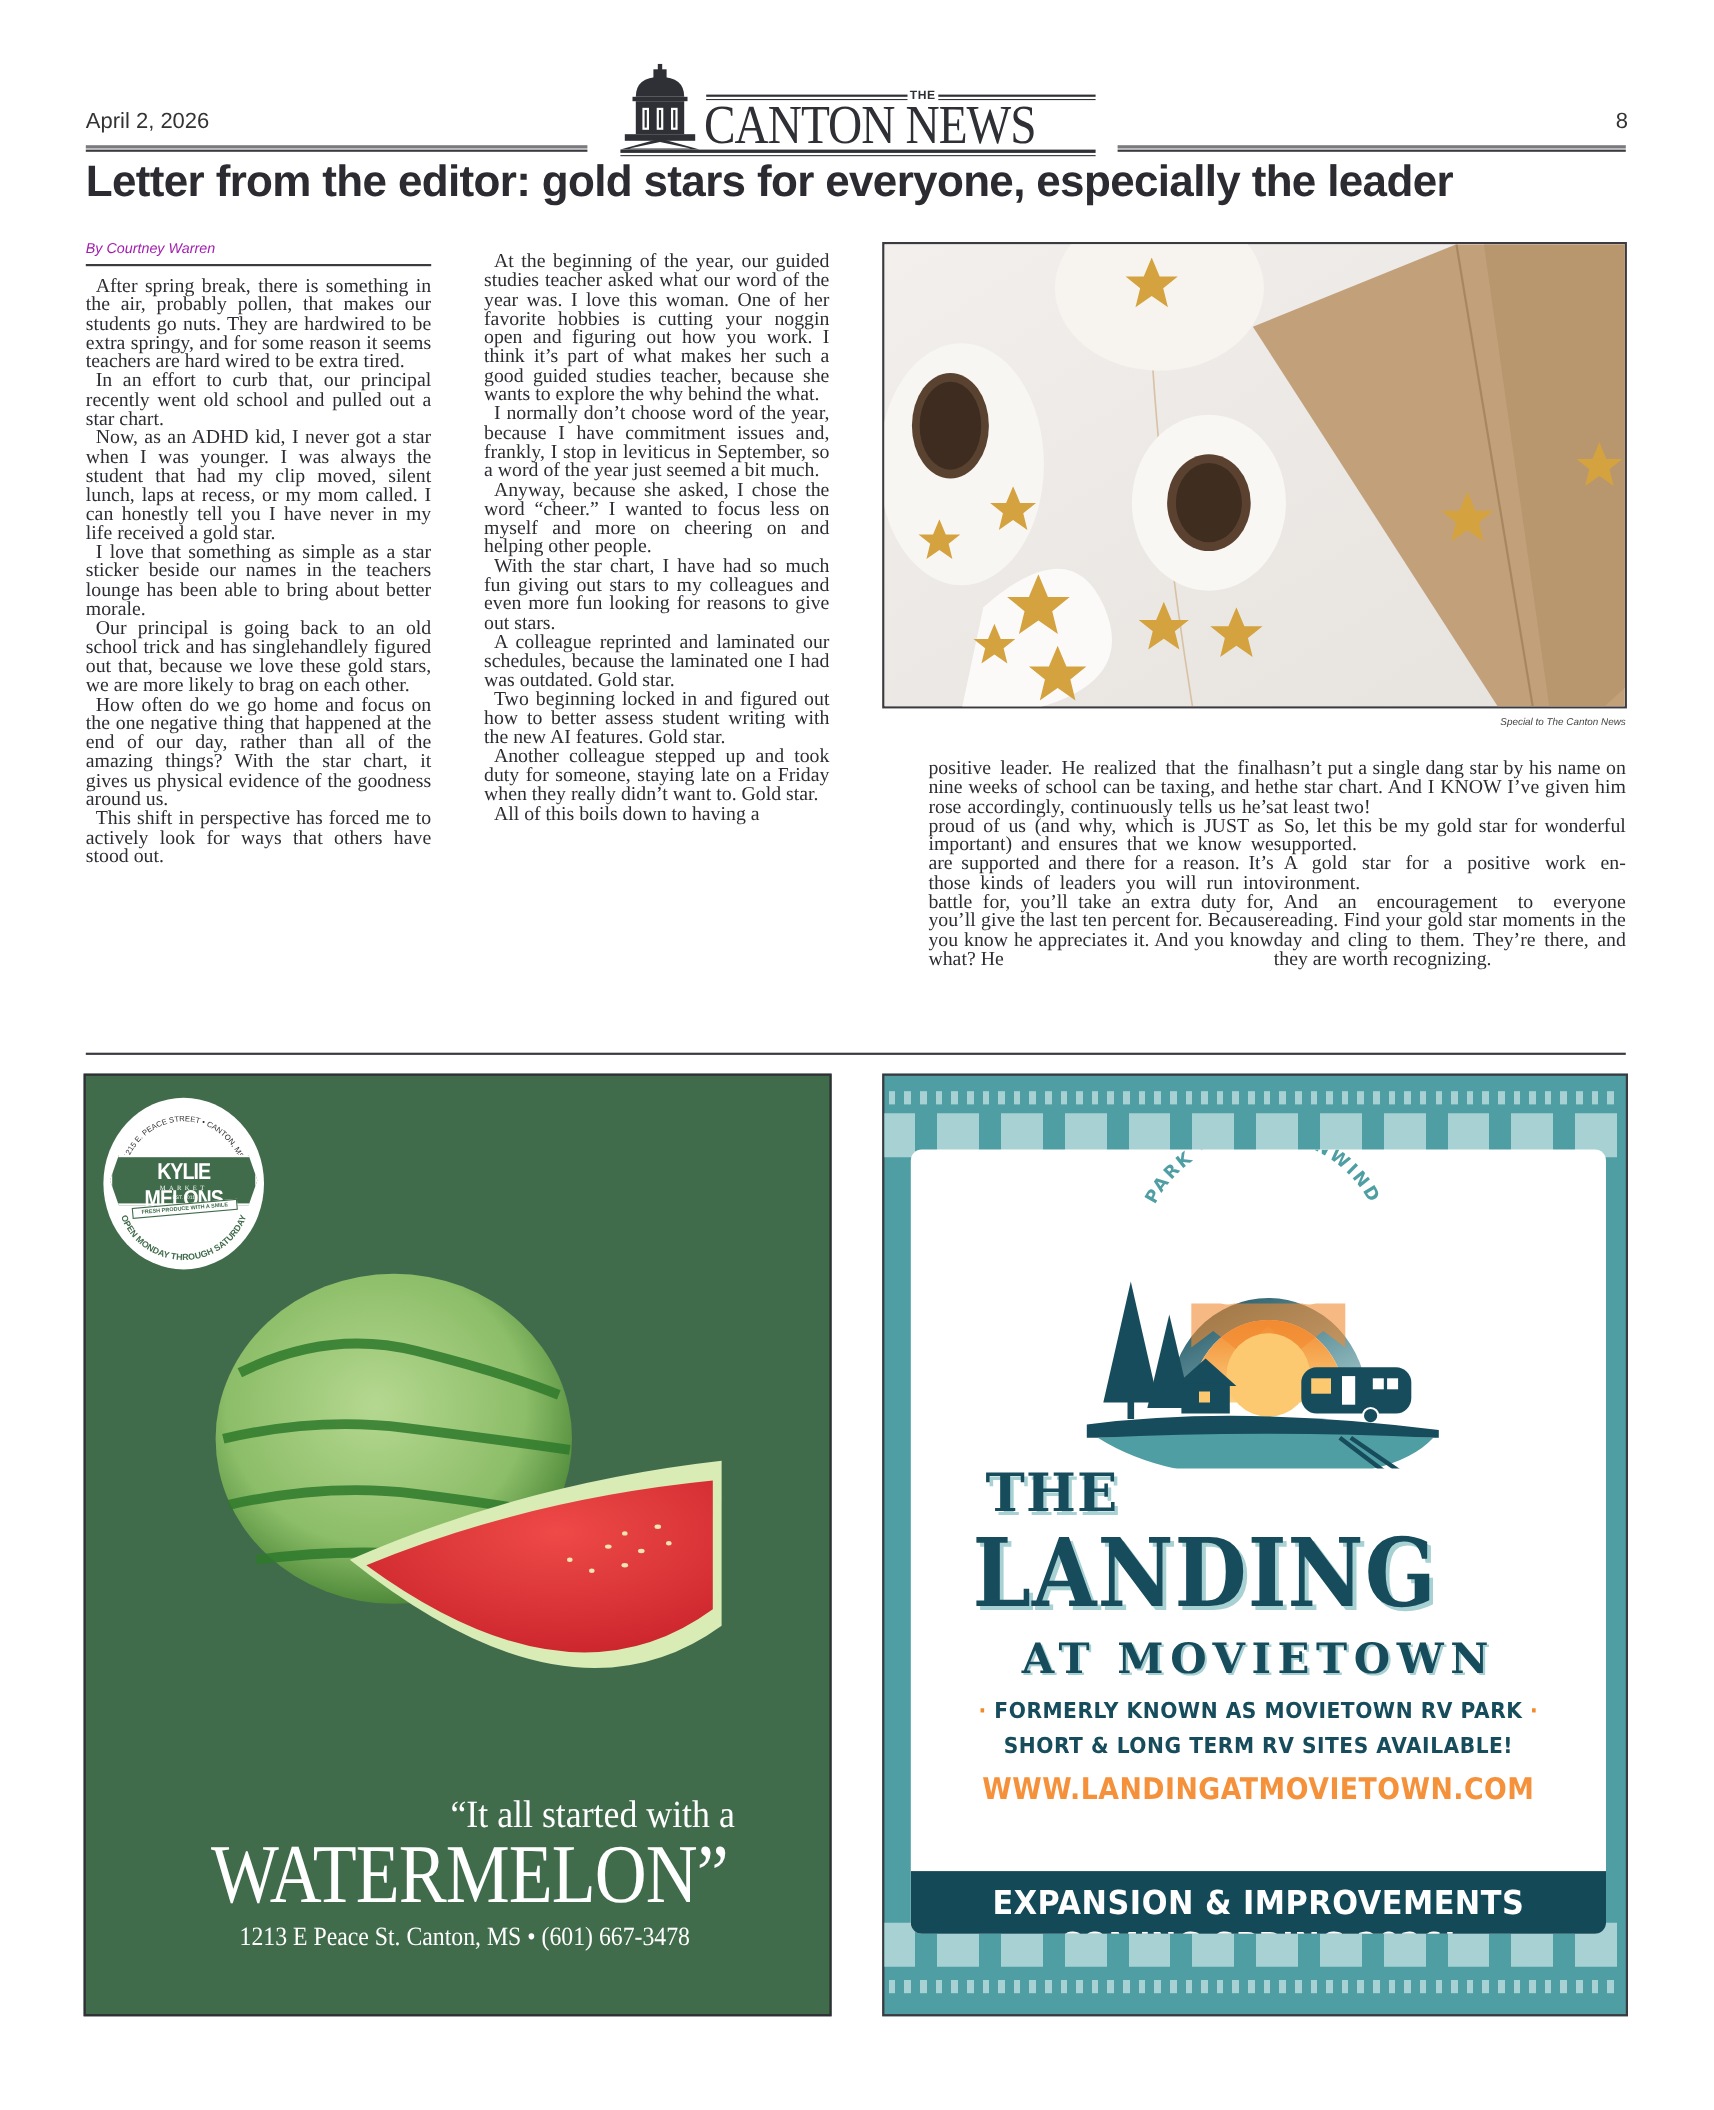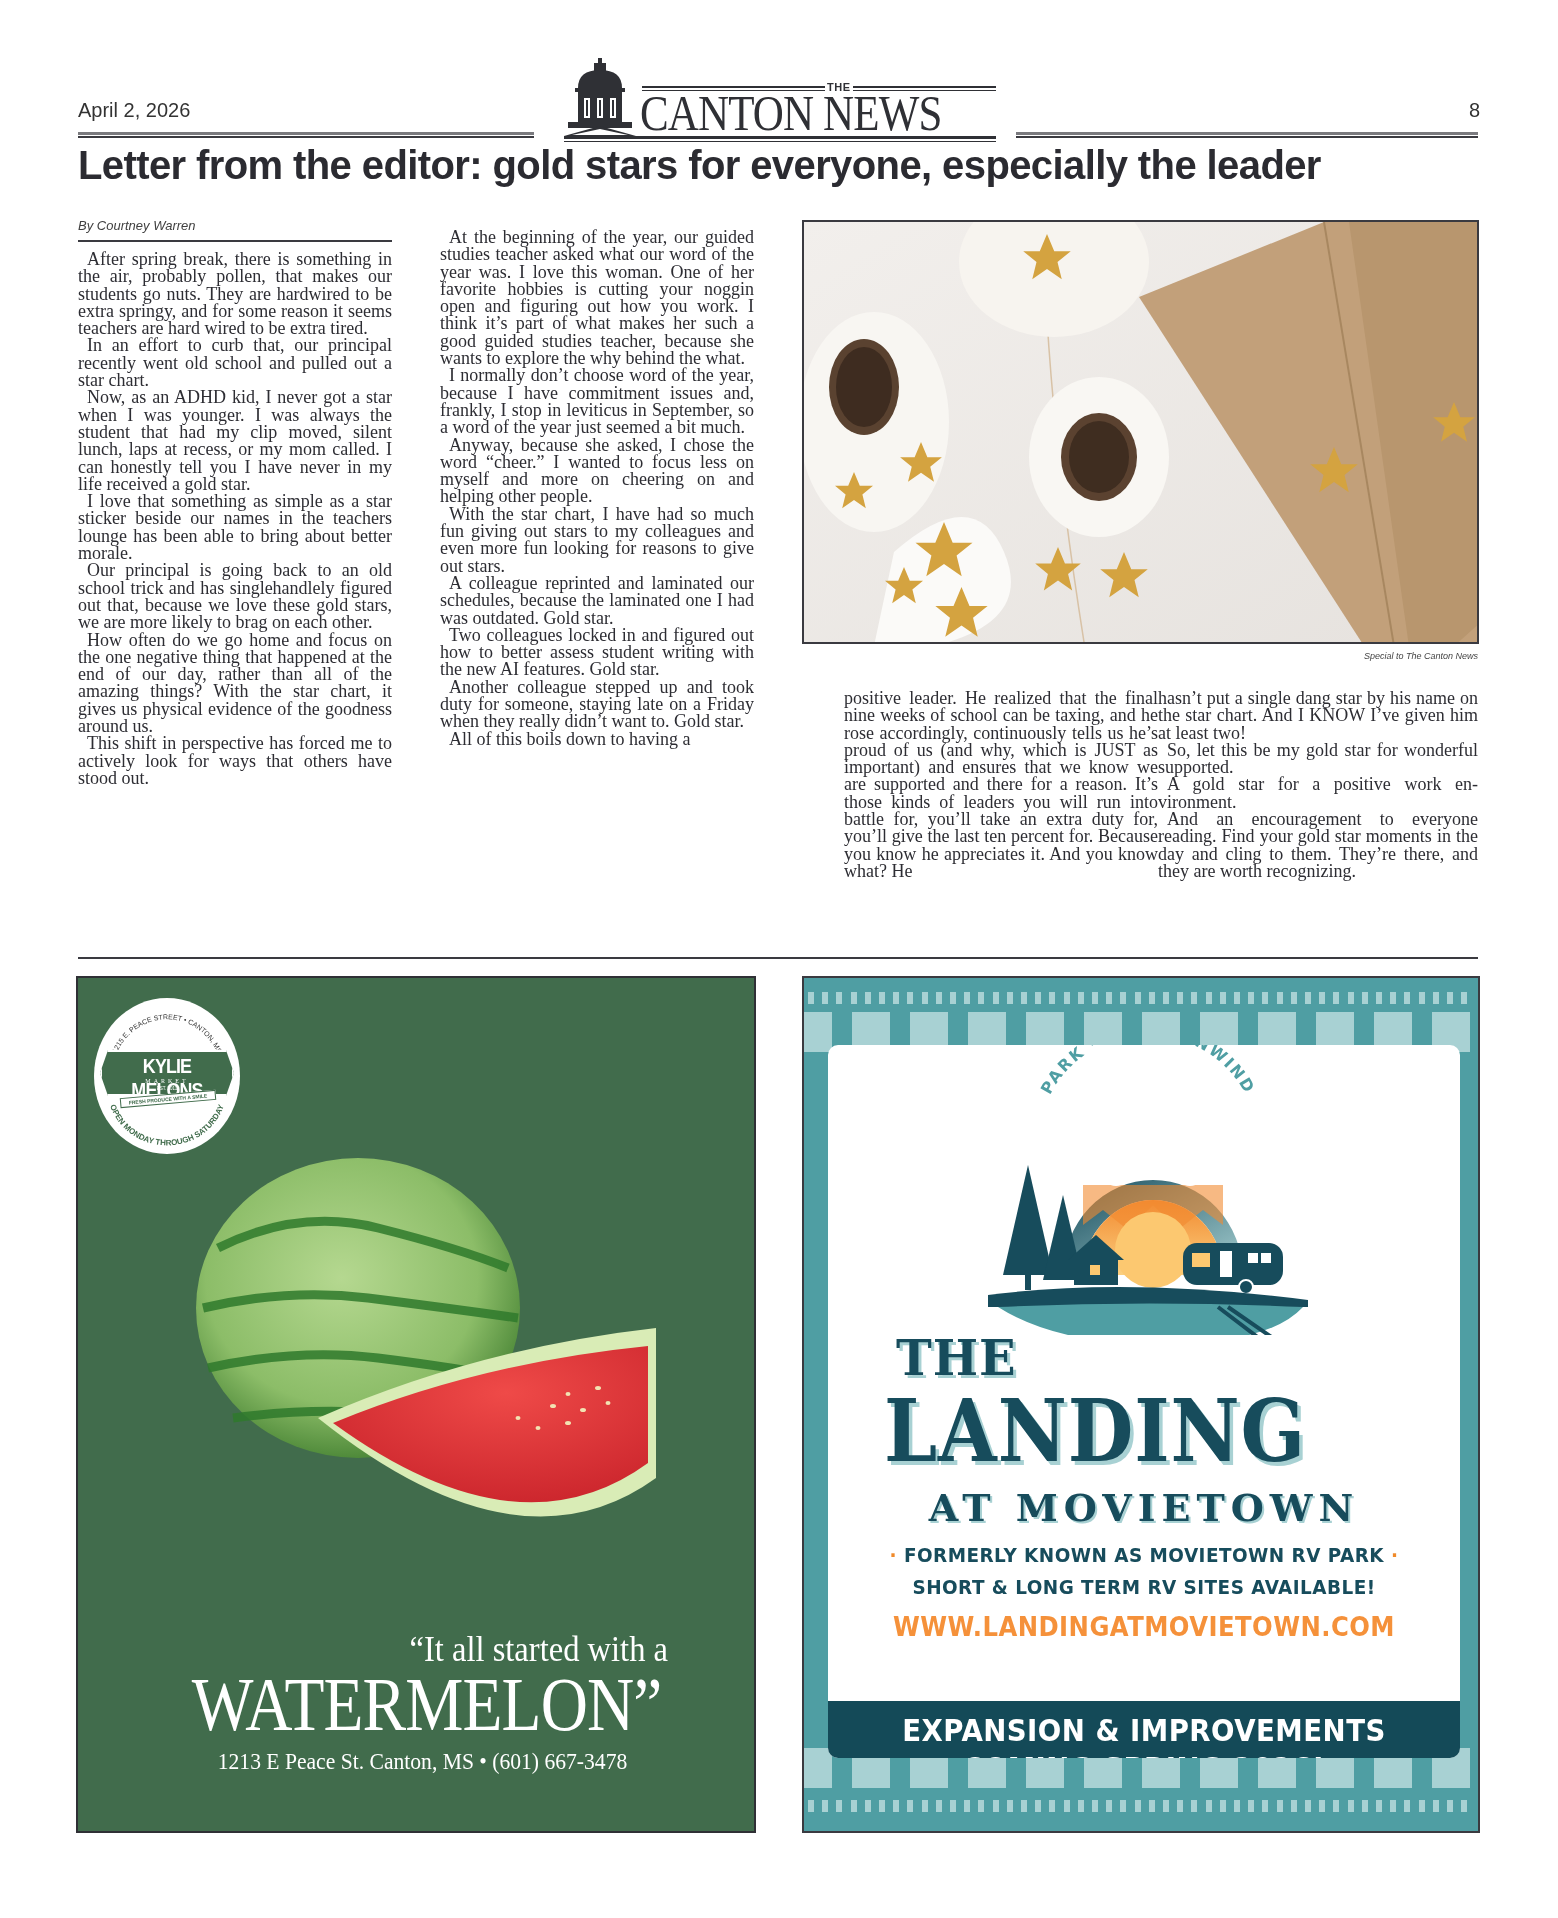--- a/index.html
+++ b/index.html
@@ -16,21 +16,21 @@
   .logo { position: absolute; left: 560px; top: 58px; width: 440px; height: 84px; }
   .logo .dome { position: absolute; left: 0; top: 0; width: 80px; height: 84px; }
   .logo .the { position: absolute; left: 265px; top: 23px; font: bold 11px "Liberation Sans", sans-serif; color: #2f3035; letter-spacing: 0.5px; background: #fff; padding: 0 2px; z-index: 2;}
   .logo .topbar { position: absolute; left: 82px; right: 4px; top: 28px; height: 5px; border-top: 2px solid #2f3035; border-bottom: 1px solid #2f3035; }
   .logo .name { position: absolute; left: 80px; top: 30px; font: 50px "Liberation Serif", serif; color: #2f3035; letter-spacing: -1px; transform: scaleX(0.86); transform-origin: left top; white-space: nowrap; line-height: 1; }
   .logo .botbar { position: absolute; left: 4px; right: 4px; bottom: 0; height: 6px; border-top: 3px solid #2f3035; border-bottom: 1px solid #2f3035; }
 
   .headline { position: absolute; left: 78px; top: 143px; width: 1400px; font: bold 40px "Liberation Sans", sans-serif; color: #2b2b31; letter-spacing: -0.6px; white-space: nowrap; }
 
   
-  .byline { position: absolute; left: 78px; top: 218px; font: italic 13px "Liberation Sans", sans-serif; color: #404040; }
+  .byline { position: absolute; left: 78px; top: 218px; font: italic 13px "Liberation Sans", sans-serif; color: #a21caf; }
   .byline-rule { position: absolute; left: 78px; top: 240px; width: 314px; border-top: 2px solid #3a3a40; }
   .col { position: absolute; font-size: 18px; line-height: 17.3px; text-align: justify; hyphens: manual; color: #2d2d33; }
   .col p { text-indent: 9px; }
   .col p.cont { text-indent: 0; }
   .col1 { left: 78px; top: 251px; width: 314px; }
   .col2 { left: 440px; top: 229px; width: 314px; }
   .col3 { left: 844px; top: 690px; width: 314px; }
   .col4 { left: 1158px; top: 690px; width: 320px; }
 
   .photo { position: absolute; left: 802px; top: 220px; width: 677px; height: 424px; border: 2px solid #3a3a40; overflow: hidden; background: #ece9e6; }
@@ -119,21 +119,21 @@
     <p>Our principal is going back to an old school trick and has singlehandle­ly figured out that, because we love these gold stars, we are more likely to brag on each other.</p>
     <p>How often do we go home and fo­cus on the one negative thing that happened at the end of our day, rather than all of the amazing things? With the star chart, it gives us physical evi­dence of the goodness around us.</p>
     <p>This shift in perspective has forced me to actively look for ways that oth­ers have stood out.</p>
   </div>
 <div class="col col2">
     <p>At the beginning of the year, our guided studies teacher asked what our word of the year was. I love this woman. One of her favorite hobbies is cutting your noggin open and figuring out how you work. I think it’s part of what makes her such a good guided studies teacher, because she wants to explore the why behind the what.</p>
     <p>I normally don’t choose word of the year, because I have commitment is­sues and, frankly, I stop in leviticus in September, so a word of the year just seemed a bit much.</p>
     <p>Anyway, because she asked, I chose the word “cheer.” I wanted to focus less on myself and more on cheering on and helping other people.</p>
     <p>With the star chart, I have had so much fun giving out stars to my col­leagues and even more fun looking for reasons to give out stars.</p>
     <p>A colleague reprinted and laminated our schedules, because the laminated one I had was outdated. Gold star.</p>
-    <p>Two colleagues locked in and figured out how to better assess student writ­ing with the new AI features. Gold star.</p>
+    <p>Two beginning locked in and figured out how to better assess student writ­ing with the new AI features. Gold star.</p>
     <p>Another colleague stepped up and took duty for someone, staying late on a Friday when they really didn’t want to. Gold star.</p>
     <p>All of this boils down to having a</p>
   </div>
 
 <div class="photo">
   <svg width="677" height="424" viewBox="0 0 677 424">
     <defs>
       <linearGradient id="marble" x1="0" y1="0" x2="1" y2="1">
         <stop offset="0" stop-color="#f2efec"></stop>
           <stop offset="1" stop-color="#e6e2de"></stop>

